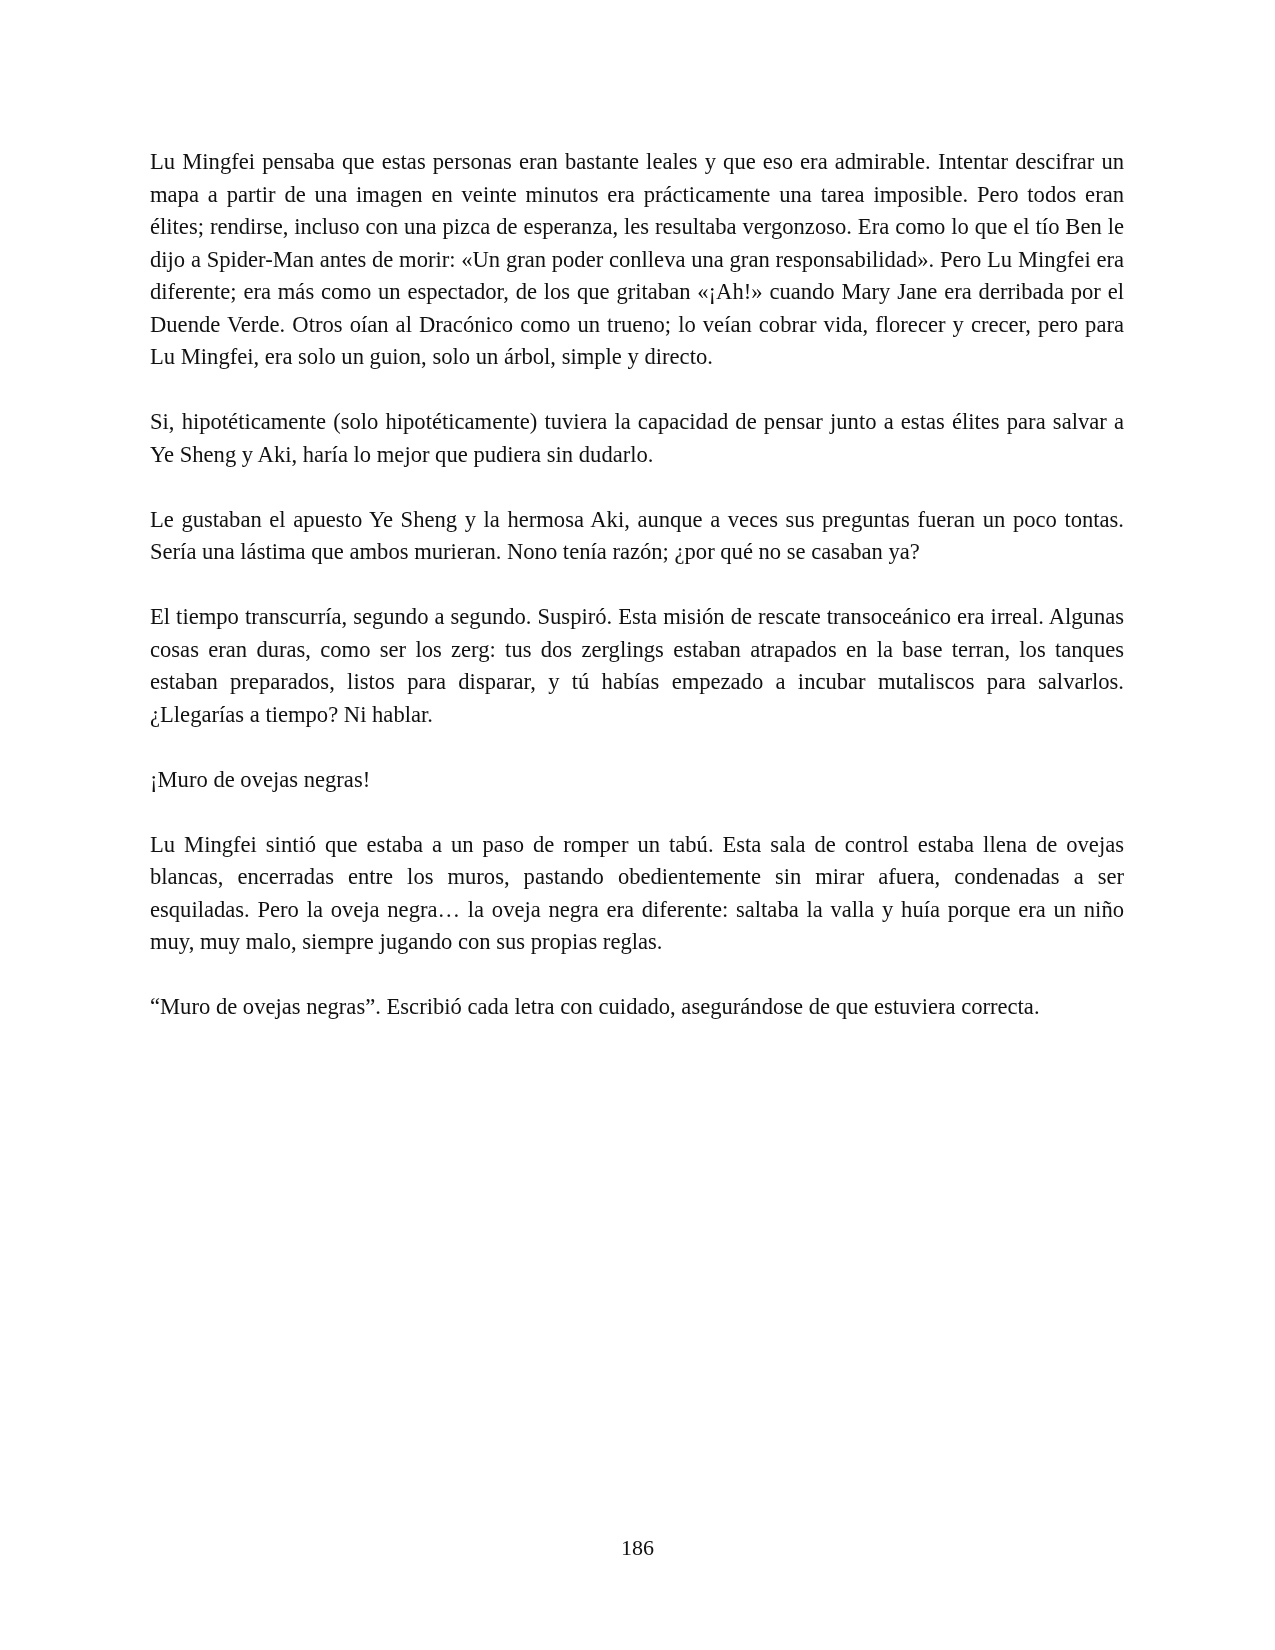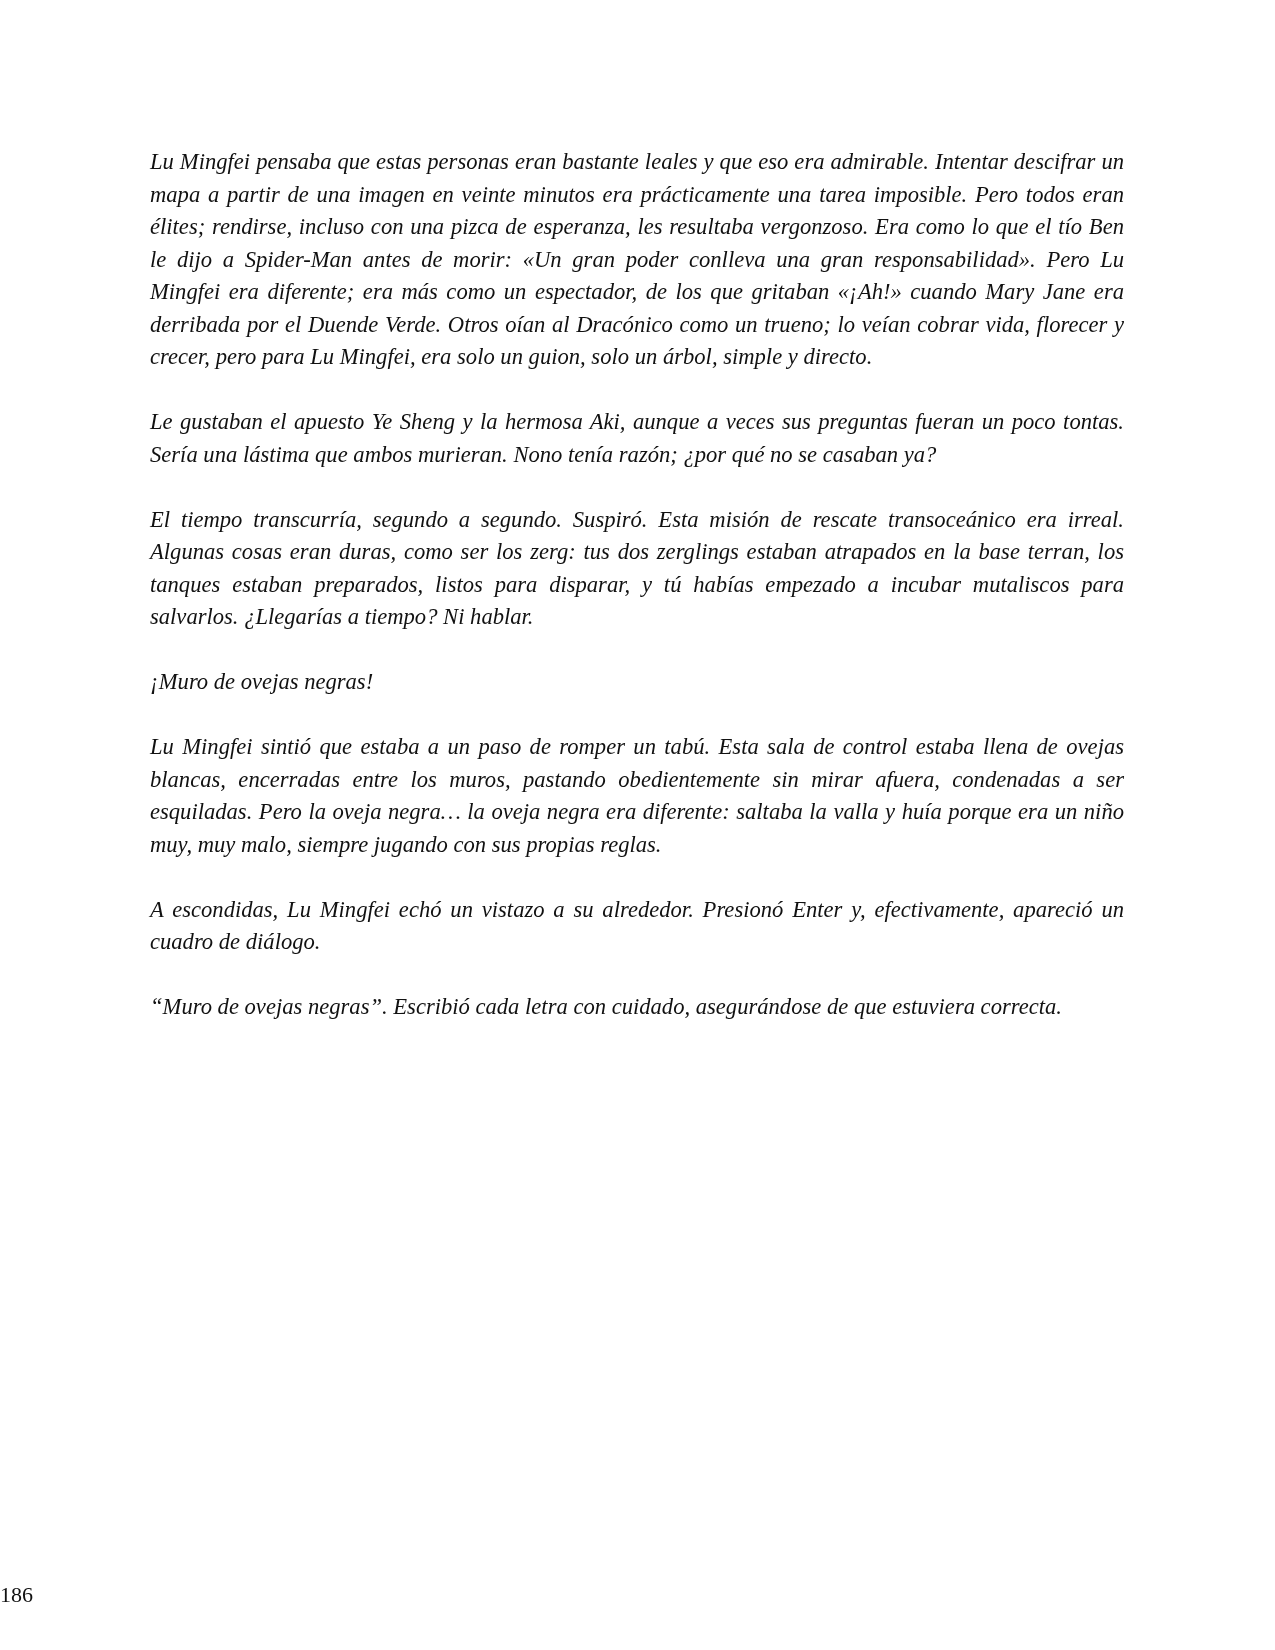--- a/index.html
+++ b/index.html
@@ -20,42 +20,40 @@
       left: 150px;
       top: 146px;
       width: 974px;
     }
     .para {
       margin: 0 0 32.5px 0;
       font-size: 22.6px;
       line-height: 32.5px;
       text-align: justify;
       letter-spacing: 0;
-      font-style: italic;
     }
     .para.last {
       margin-bottom: 0;
     }
     .page-number {
       position: absolute;
       left: 0;
       width: 1275px;
       top: 1532px;
-      text-align: left;
+      text-align: center;
       font-size: 22px;
       line-height: 32px;
-      margin-top: 47px;
     }
   </style>
 </head>
 <body>
 
 <div class="page-body">
   <p class="para">Lu Mingfei pensaba que estas personas eran bastante leales y que eso era admirable. Intentar descifrar un mapa a partir de una imagen en veinte minutos era prácticamente una tarea imposible. Pero todos eran élites; rendirse, incluso con una pizca de esperanza, les resultaba vergonzoso. Era como lo que el tío Ben le dijo a Spider-Man antes de morir: «Un gran poder conlleva una gran responsabilidad». Pero Lu Mingfei era diferente; era más como un espectador, de los que gritaban «¡Ah!» cuando Mary Jane era derribada por el Duende Verde. Otros oían al Dracónico como un trueno; lo veían cobrar vida, florecer y crecer, pero para Lu Mingfei, era solo un guion, solo un árbol, simple y directo.</p>
+  <p class="para">Si, hipotéticamente (solo hipotéticamente) tuviera la capacidad de pensar junto a estas élites para salvar a Ye Sheng y Aki, haría lo mejor que pudiera sin dudarlo.</p>
   <p class="para">Le gustaban el apuesto Ye Sheng y la hermosa Aki, aunque a veces sus preguntas fueran un poco tontas. Sería una lástima que ambos murieran. Nono tenía razón; ¿por qué no se casaban ya?</p>
   <p class="para">El tiempo transcurría, segundo a segundo. Suspiró. Esta misión de rescate transoceánico era irreal. Algunas cosas eran duras, como ser los zerg: tus dos zerglings estaban atrapados en la base terran, los tanques estaban preparados, listos para disparar, y tú habías empezado a incubar mutaliscos para salvarlos. ¿Llegarías a tiempo? Ni hablar.</p>
   <p class="para">¡Muro de ovejas negras!</p>
   <p class="para">Lu Mingfei sintió que estaba a un paso de romper un tabú. Esta sala de control estaba llena de ovejas blancas, encerradas entre los muros, pastando obedientemente sin mirar afuera, condenadas a ser esquiladas. Pero la oveja negra… la oveja negra era diferente: saltaba la valla y huía porque era un niño muy, muy malo, siempre jugando con sus propias reglas.</p>
-  <p class="para">A escondidas, Lu Mingfei echó un vistazo a su alrededor. Presionó Enter y, efectivamente, apareció un cuadro de diálogo.</p>
   <p class="para last">“Muro de ovejas negras”. Escribió cada letra con cuidado, asegurándose de que estuviera correcta.</p>
 </div>
 
 <div class="page-number">186</div>
 
 </body></html>

